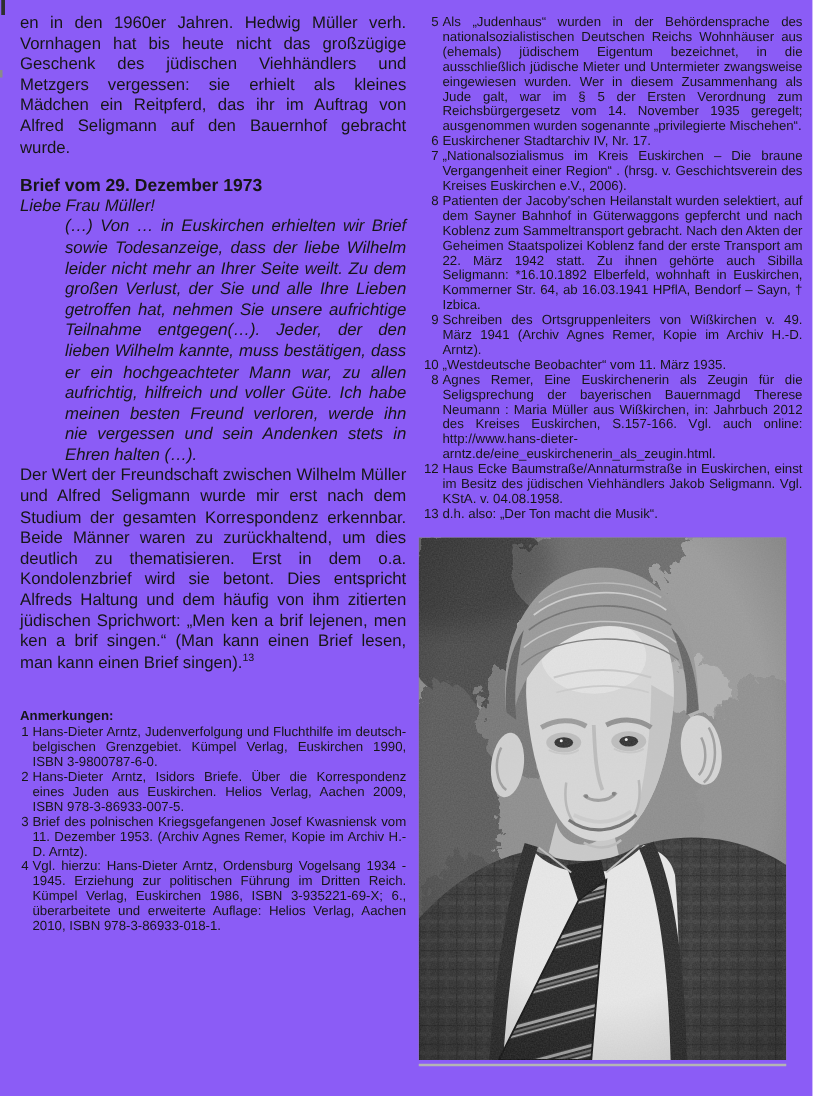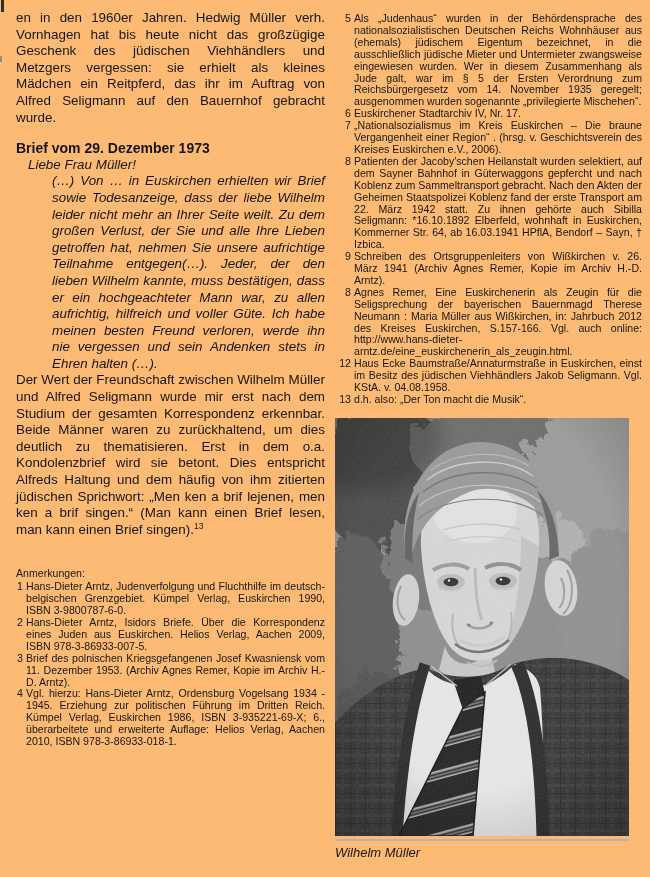--- a/index.html
+++ b/index.html
@@ -1,35 +1,35 @@
 <!DOCTYPE html>
 <html lang="de"><head>
 <meta charset="utf-8">
 <style>
   html,body { margin:0; padding:0; background:#ffffff; }
   .page {
-    position:relative; width:650px; height:877px; background:#fdba74;
+    position:relative; width:650px; height:877px; background:#8b5cf6;
     overflow:hidden; font-family:"Liberation Sans", sans-serif; color:#161616;
   }
   .cols { position:absolute; left:16px; top:10px; display:flex; gap:19px; }
   .col-left  { width:309px; }
   .col-right { width:298px; padding-top:3px; }
 
   .body-text {
     margin:0; font-size:13.4px; line-height:16.6px; text-align:justify;
     hyphens:auto; -webkit-hyphens:auto;
   }
   .letter-heading { margin:14px 0 0 0; font-size:14px; line-height:16.6px; font-weight:bold; }
-  .letter-sal  { font-style:italic;margin-left:12px; }
+  .letter-sal  { font-style:italic; }
   .letter-body { font-style:italic;margin-left:36px; }
   sup.fnref { font-size:8.5px; line-height:0; vertical-align:super; }
 
   .notes { font-size:10.6px; line-height:11.9px; }
   .notes-left { margin-top:30px; }
-  .notes-heading { font-weight:normal; margin:0 0 1px 0; }
+  .notes-heading { font-weight:bold; margin:0 0 1px 0; }
   .fn {
     position:relative; margin:0; padding-left:10px; text-align:justify;
     overflow-wrap:anywhere; hyphens:auto; -webkit-hyphens:auto;
   }
   .fn-num { position:absolute; left:-11px; top:0; width:18px; text-align:right; }
 
   .photo-figure { margin:12px 0 0 -9px; width:294px; }
   .photo-wrap { width:294px; height:418px; background:#8c8c8c; overflow:hidden; }
   .photo-wrap svg { display:block; }
   .photo-divider { width:294px; height:2px; background:#b4b4b4; margin-top:3px; }
@@ -66,21 +66,22 @@
         <p class="fn"><span class="fn-num">4</span><span class="fn-text">Vgl. hierzu: Hans-Dieter Arntz, Ordensburg Vogelsang 1934 - 1945. Erziehung zur politischen Führung im Dritten Reich. Kümpel Verlag, Euskirchen 1986, ISBN 3-935221-69-X; 6., überarbeitete und erweiterte Auflage: Helios Verlag, Aachen 2010, ISBN 978-3-86933-018-1.</span></p>
       </div>
     </div>
 
     <div class="col-right">
       <div class="notes">
         <p class="fn"><span class="fn-num">5</span><span class="fn-text">Als „Judenhaus“ wurden in der Behördensprache des nationalsozialistischen Deutschen Reichs Wohnhäuser aus (ehemals) jüdischem Eigentum bezeichnet, in die ausschließlich jüdische Mieter und Untermieter zwangsweise eingewiesen wurden. Wer in diesem Zusammenhang als Jude galt, war im § 5 der Ersten Verordnung zum Reichsbürgergesetz vom 14. November 1935 geregelt; ausgenommen wurden sogenannte „privilegierte Mischehen“.</span></p>
         <p class="fn"><span class="fn-num">6</span><span class="fn-text">Euskirchener Stadtarchiv IV, Nr. 17.</span></p>
         <p class="fn"><span class="fn-num">7</span><span class="fn-text">„Nationalsozialismus im Kreis Euskirchen – Die braune Vergangenheit einer Region“ . (hrsg. v. Geschichtsverein des Kreises Euskirchen e.V., 2006).</span></p>
         <p class="fn"><span class="fn-num">8</span><span class="fn-text">Patienten der Jacoby'schen Heilanstalt wurden selektiert, auf dem Sayner Bahnhof in Güterwaggons gepfercht und nach Koblenz zum Sammeltransport gebracht. Nach den Akten der Geheimen Staatspolizei Koblenz fand der erste Transport am 22. März 1942 statt. Zu ihnen gehörte auch Sibilla Seligmann: *16.10.1892 Elberfeld, wohnhaft in Euskirchen, Kommerner Str. 64, ab 16.03.1941 HPflA, Bendorf – Sayn, † Izbica.</span></p>
-        <p class="fn"><span class="fn-num">9</span><span class="fn-text">Schreiben des Ortsgruppenleiters von Wißkirchen v. 26. März 1941 (Archiv Agnes Remer, Kopie im Archiv H.-D. Arntz).</span></p>
+        <p class="fn"><span class="fn-num">9</span><span class="fn-text">Schreiben des Ortsgruppenleiters von Wißkirchen v. 49. März 1941 (Archiv Agnes Remer, Kopie im Archiv H.-D. Arntz).</span></p>
+        <p class="fn"><span class="fn-num">10</span><span class="fn-text">„Westdeutsche Beobachter“ vom 11. März 1935.</span></p>
         <p class="fn"><span class="fn-num">8</span><span class="fn-text">Agnes Remer, Eine Euskirchenerin als Zeugin für die Seligsprechung der bayerischen Bauernmagd Therese Neumann : Maria Müller aus Wißkirchen, in: Jahrbuch 2012 des Kreises Euskirchen, S.157-166. Vgl. auch online: http://www.hans-dieter-arntz.de/eine_euskirchenerin_als_zeugin.html.</span></p>
         <p class="fn"><span class="fn-num">12</span><span class="fn-text">Haus Ecke Baumstraße/Annaturmstraße in Euskirchen, einst im Besitz des jüdischen Viehhändlers Jakob Seligmann. Vgl. KStA. v. 04.08.1958.</span></p>
         <p class="fn"><span class="fn-num">13</span><span class="fn-text">d.h. also: „Der Ton macht die Musik“.</span></p>
       </div>
 
       <figure class="photo-figure">
         <div class="photo-wrap">
           <svg width="294" height="418" viewBox="0 0 294 418" xmlns="http://www.w3.org/2000/svg">
             <defs>
               <filter id="blob" x="-25%" y="-25%" width="150%" height="150%">
@@ -182,17 +183,16 @@
             <path d="M124,222 C140,230 156,229 170,219" stroke="#c4c4c4" stroke-width="3" fill="none" opacity="0.6"></path>
             <path d="M132,244 C142,250 154,249 162,242" stroke="#bbbbbb" stroke-width="2" fill="none"></path>
             <path d="M108,112 C134,104 160,104 186,112" stroke="#c8c8c8" stroke-width="1.6" fill="none"></path>
             <path d="M110,124 C136,117 162,117 184,124" stroke="#cccccc" stroke-width="1.4" fill="none"></path>
 
             <rect width="294" height="418" filter="url(#grain)" opacity="0.35"></rect>
             <rect width="294" height="418" fill="url(#vig)"></rect>
           </svg>
         </div>
         <div class="photo-divider"></div>
-        <figcaption class="photo-caption">Wilhelm Müller</figcaption>
       </figure>
     </div>
   </div>
 </div>
 
 </body></html>

